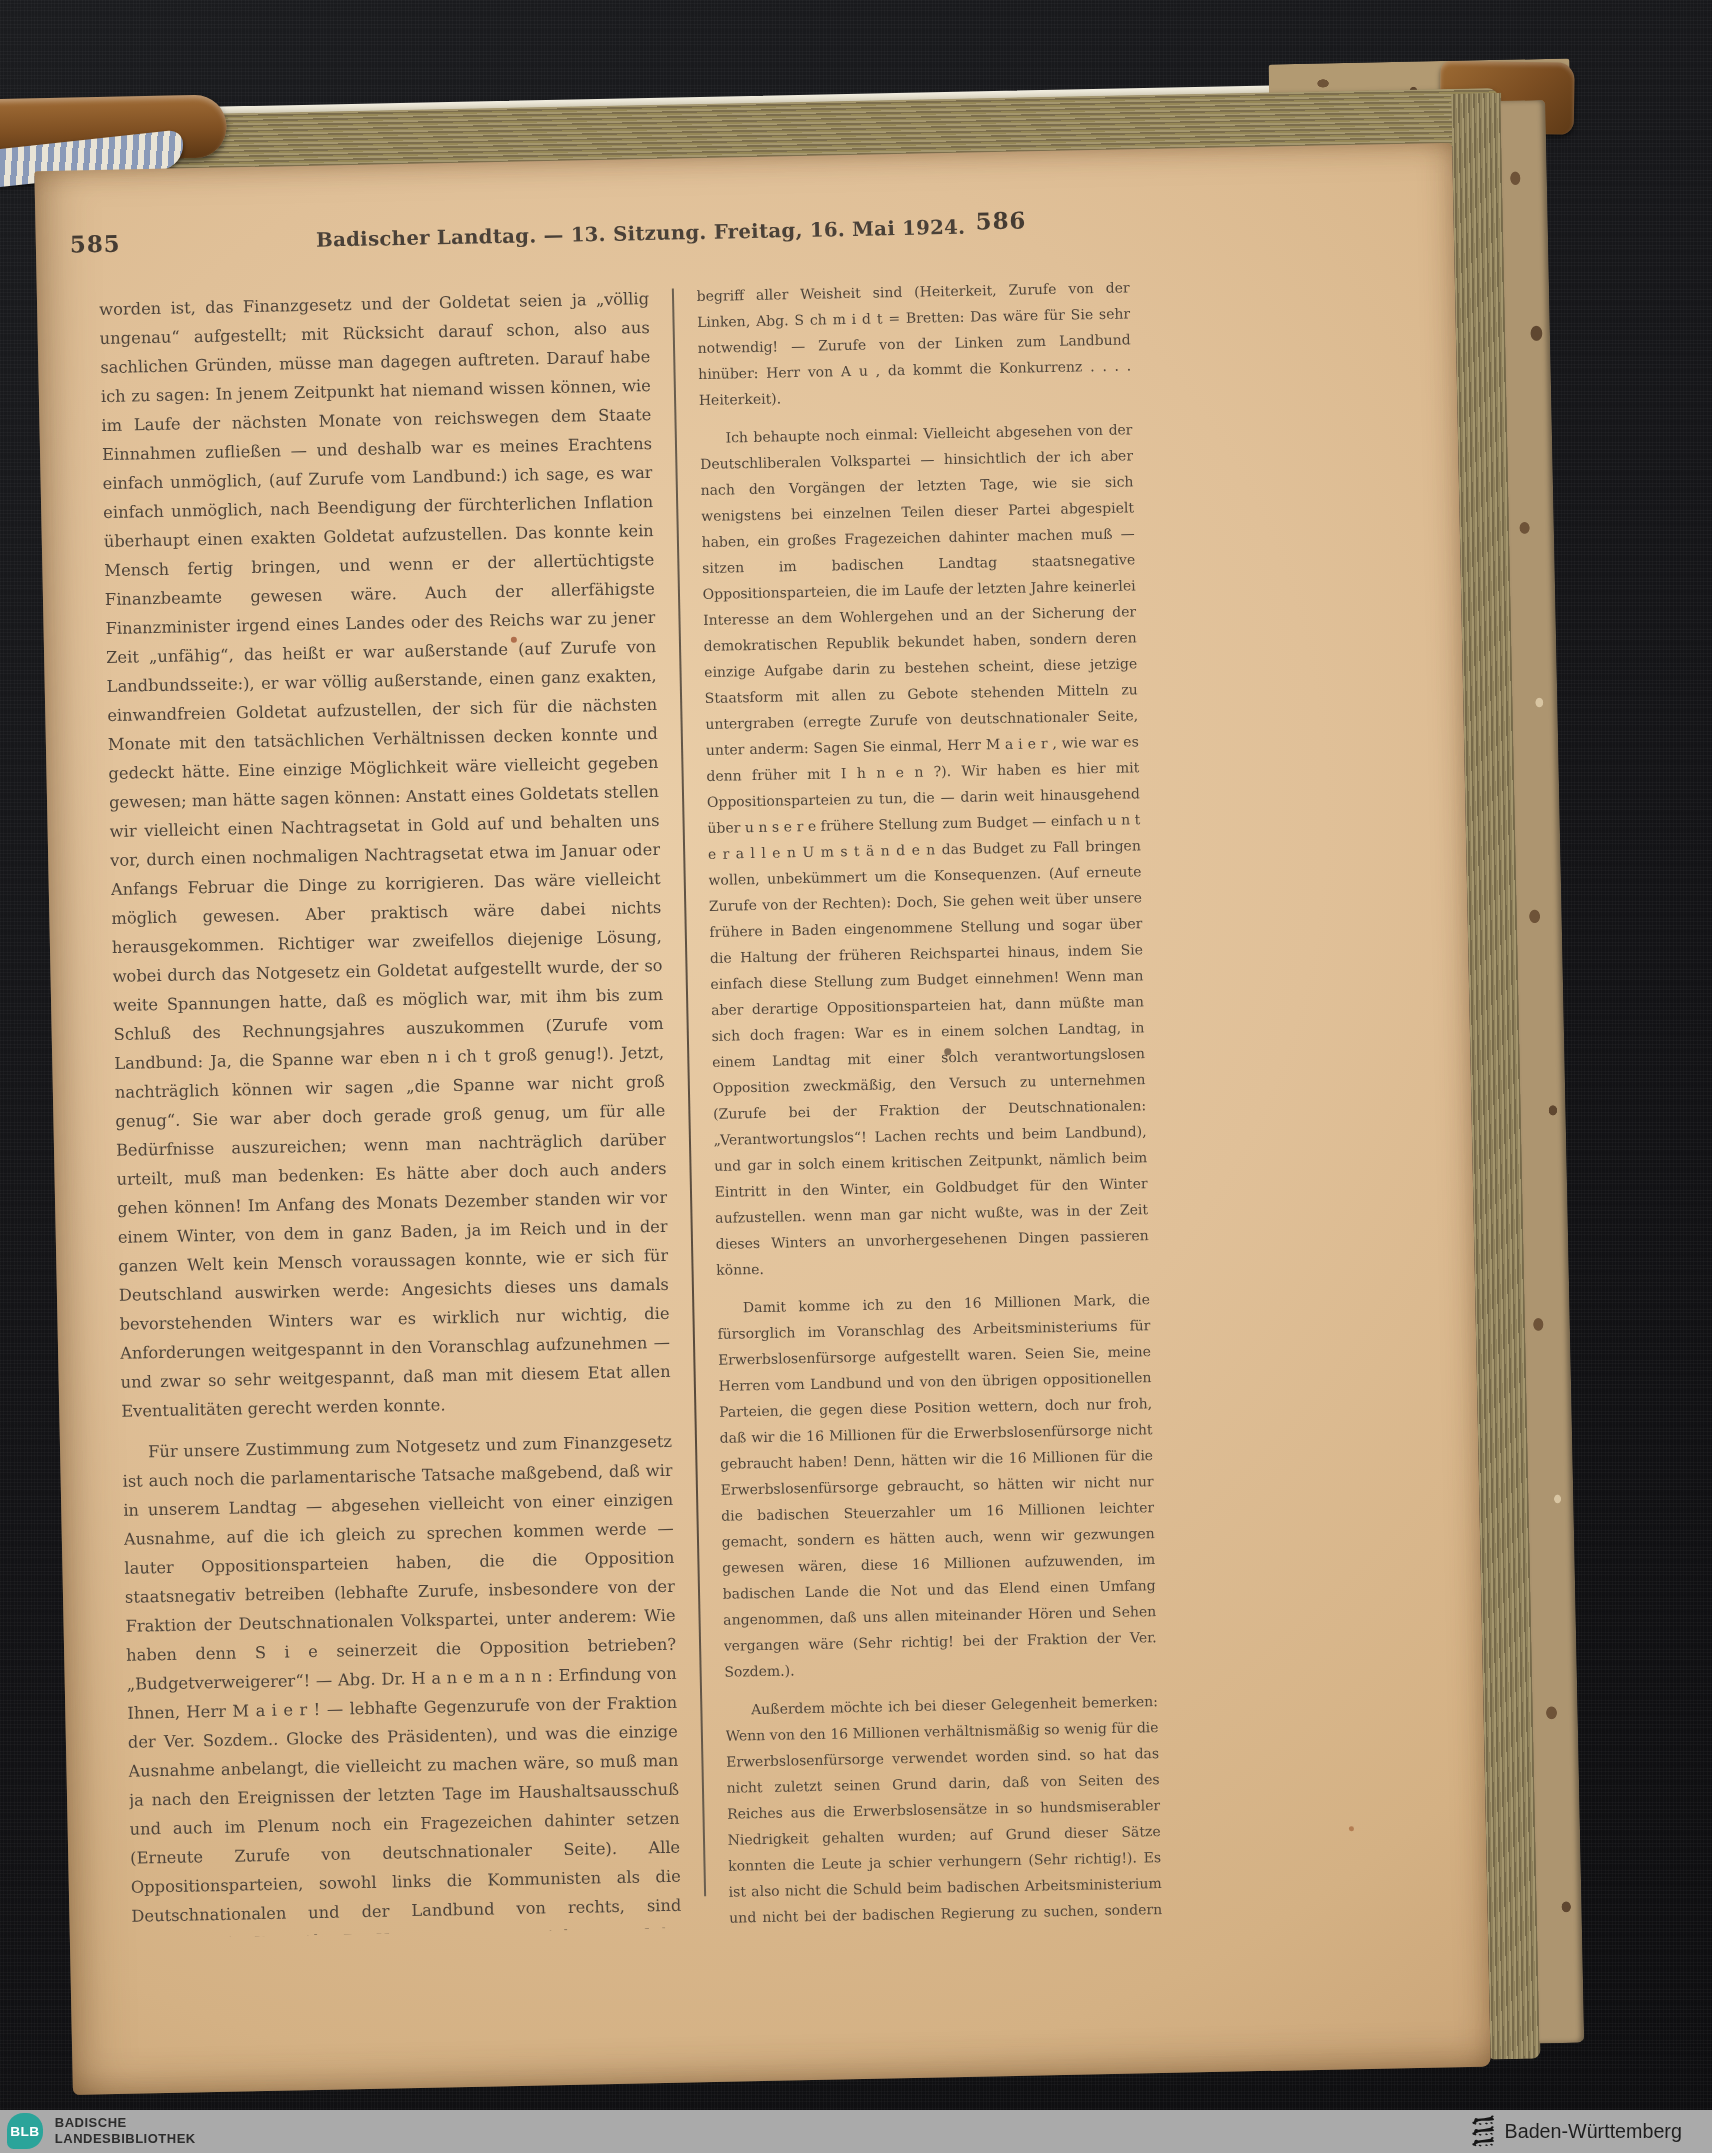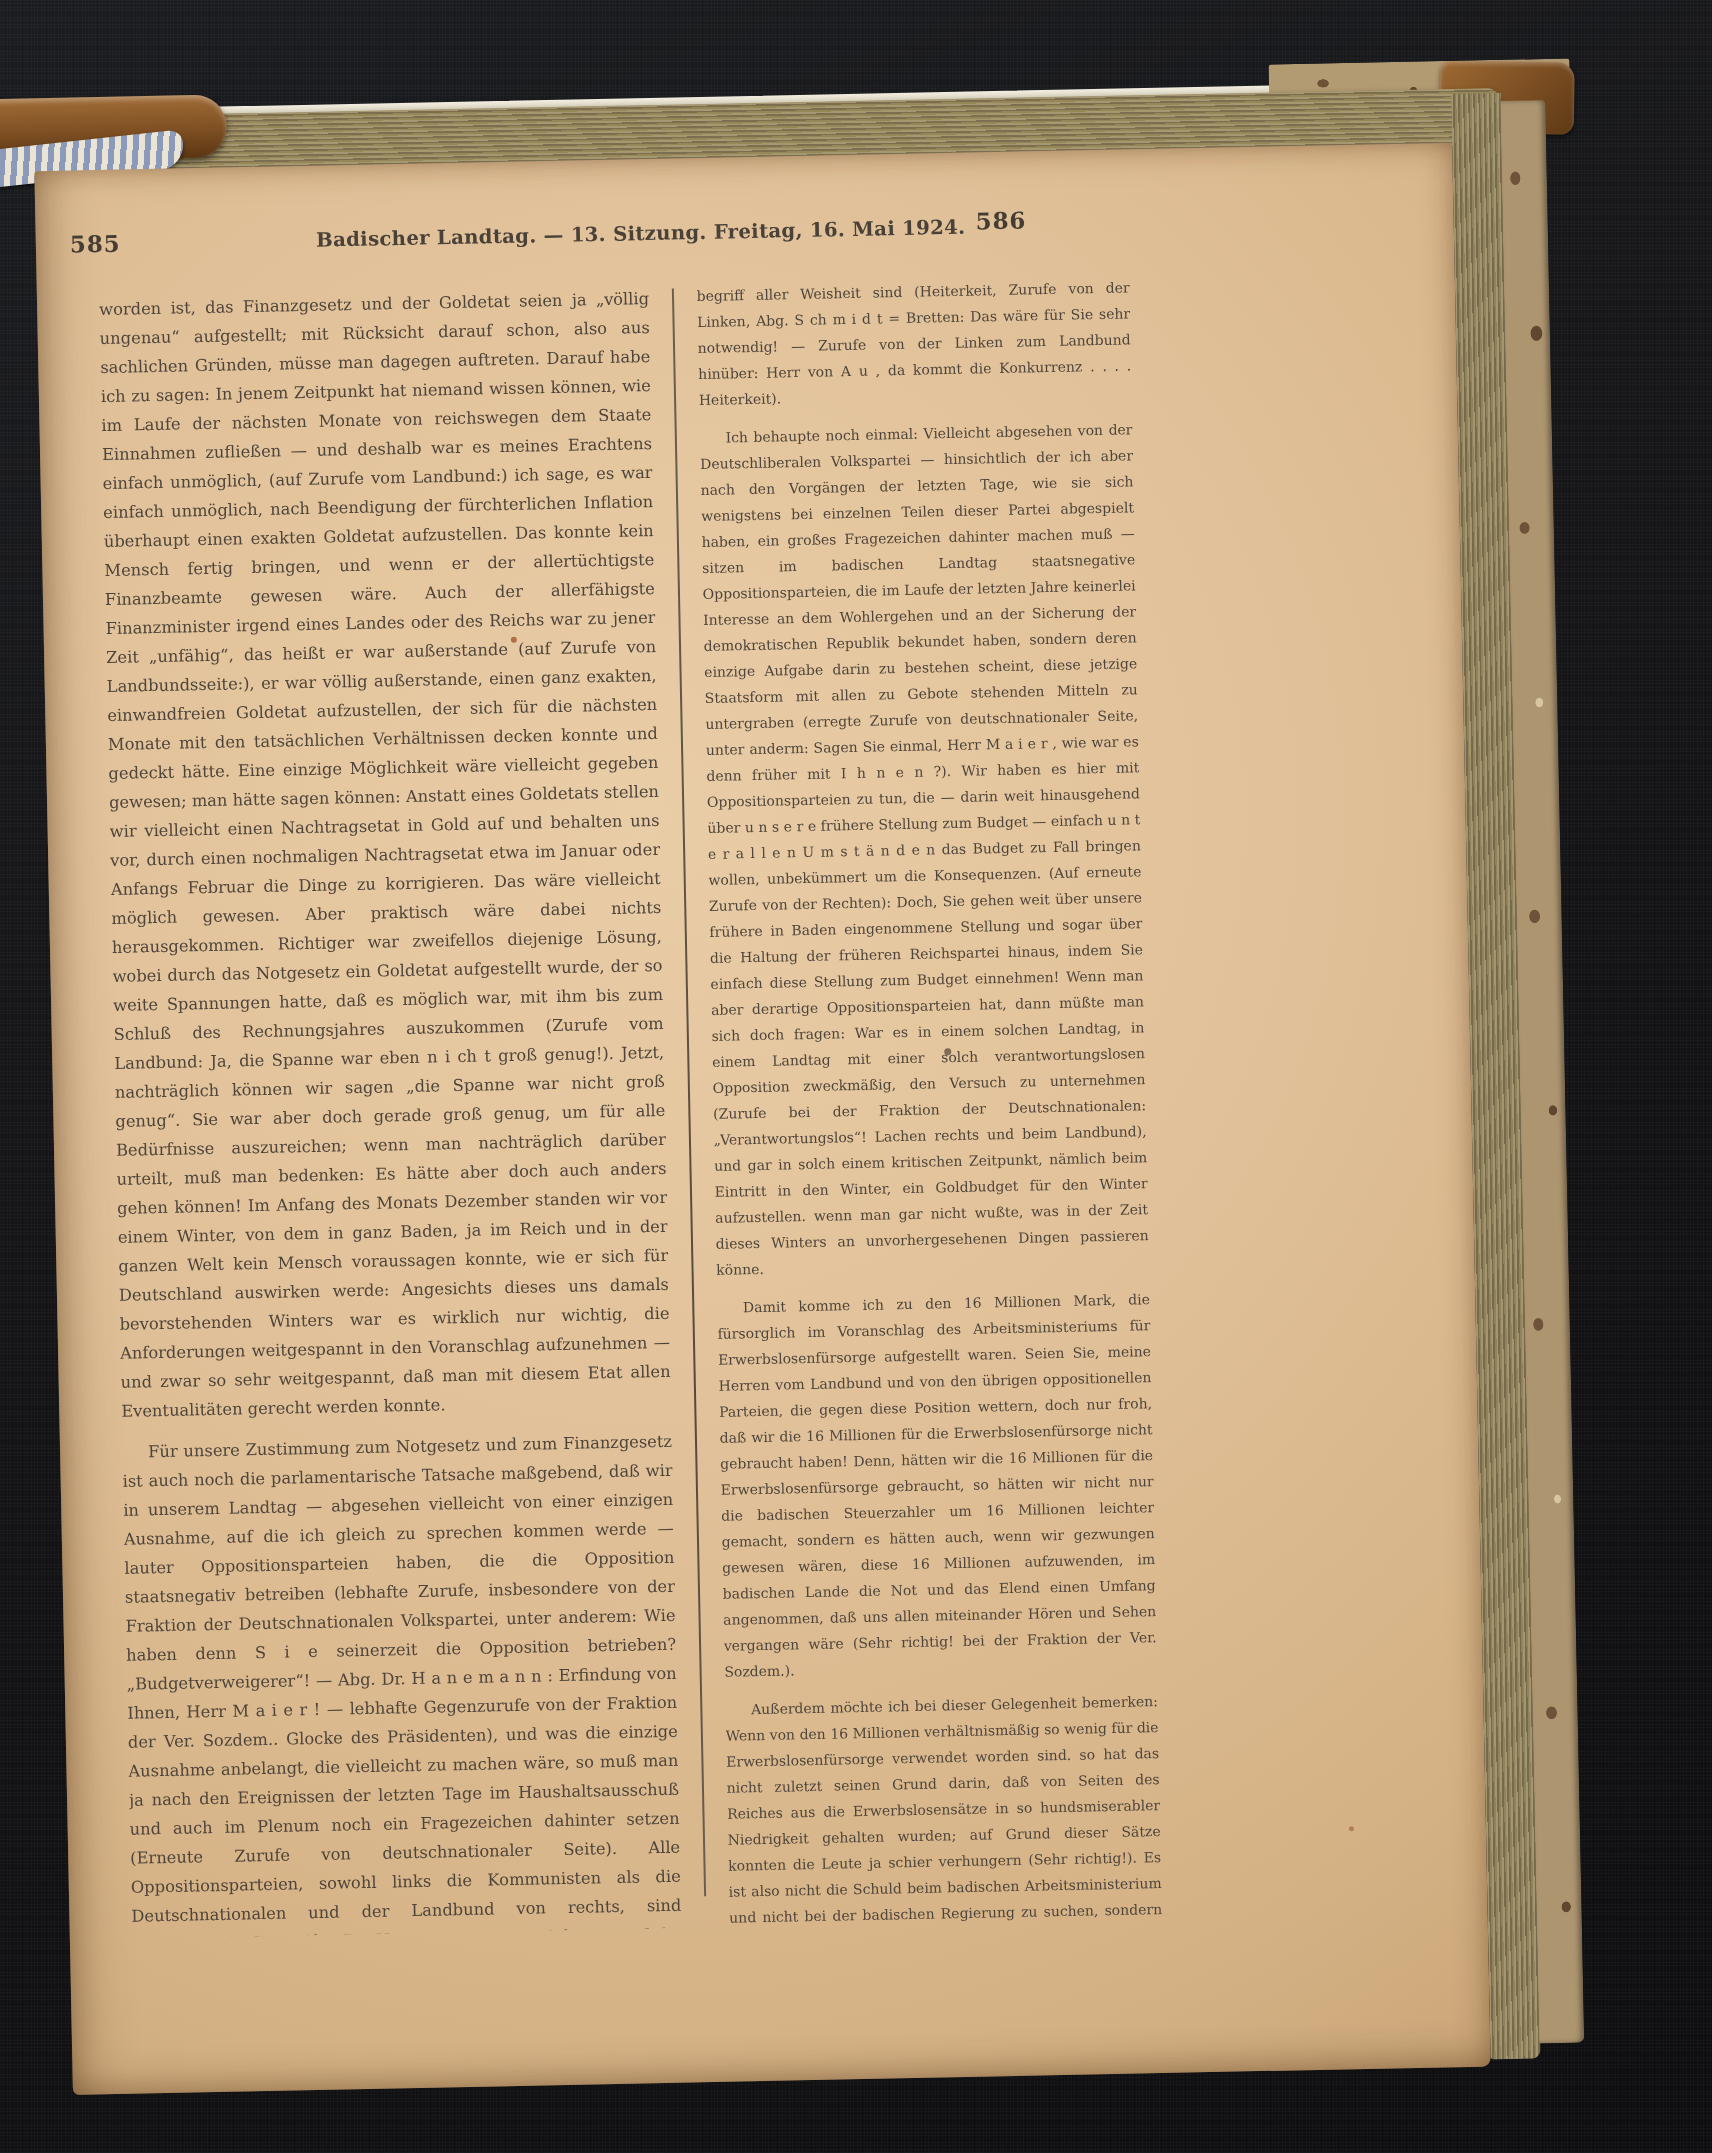--- a/index.html
+++ b/index.html
@@ -130,15 +130,34 @@
           <p>begriff aller Weisheit sind (Heiterkeit, Zurufe von der Linken, Abg. S ch m i d t = Bretten: Das wäre für Sie sehr notwendig! — Zurufe von der Linken zum Landbund hinüber: Herr von A u , da kommt die Konkurrenz . . . . Heiterkeit).</p>
           <p class="indent">Ich behaupte noch einmal: Vielleicht abgesehen von der Deutschliberalen Volkspartei — hinsichtlich der ich aber nach den Vorgängen der letzten Tage, wie sie sich wenigstens bei einzelnen Teilen dieser Partei abgespielt haben, ein großes Fragezeichen dahinter machen muß — sitzen im badischen Landtag staatsnegative Oppositionsparteien, die im Laufe der letzten Jahre keinerlei Interesse an dem Wohlergehen und an der Sicherung der demokratischen Republik bekundet haben, sondern deren einzige Aufgabe darin zu bestehen scheint, diese jetzige Staatsform mit allen zu Gebote stehenden Mitteln zu untergraben (erregte Zurufe von deutschnationaler Seite, unter anderm: Sagen Sie einmal, Herr M a i e r , wie war es denn früher mit I h n e n ?). Wir haben es hier mit Oppositionsparteien zu tun, die — darin weit hinausgehend über u n s e r e  frühere Stellung zum Budget — einfach u n t e r  a l l e n  U m s t ä n d e n das Budget zu Fall bringen wollen, unbekümmert um die Konsequenzen. (Auf erneute Zurufe von der Rechten): Doch, Sie gehen weit über unsere frühere in Baden eingenommene Stellung und sogar über die Haltung der früheren Reichspartei hinaus, indem Sie einfach diese Stellung zum Budget einnehmen! Wenn man aber derartige Oppositionsparteien hat, dann müßte man sich doch fragen: War es in einem solchen Landtag, in einem Landtag mit einer solch verantwortungslosen Opposition zweckmäßig, den Versuch zu unternehmen (Zurufe bei der Fraktion der Deutschnationalen: „Verantwortungslos“! Lachen rechts und beim Landbund), und gar in solch einem kritischen Zeitpunkt, nämlich beim Eintritt in den Winter, ein Goldbudget für den Winter aufzustellen. wenn man gar nicht wußte, was in der Zeit dieses Winters an unvorhergesehenen Dingen passieren könne.</p>
           <p class="indent">Damit komme ich zu den 16 Millionen Mark, die fürsorglich im Voranschlag des Arbeitsministeriums für Erwerbslosenfürsorge aufgestellt waren. Seien Sie, meine Herren vom Landbund und von den übrigen oppositionellen Parteien, die gegen diese Position wettern, doch nur froh, daß wir die 16 Millionen für die Erwerbslosenfürsorge nicht gebraucht haben! Denn, hätten wir die 16 Millionen für die Erwerbslosenfürsorge gebraucht, so hätten wir nicht nur die badischen Steuerzahler um 16 Millionen leichter gemacht, sondern es hätten auch, wenn wir gezwungen gewesen wären, diese 16 Millionen aufzuwenden, im badischen Lande die Not und das Elend einen Umfang angenommen, daß uns allen miteinander Hören und Sehen vergangen wäre (Sehr richtig! bei der Fraktion der Ver. Sozdem.).</p>
           <p class="indent">Außerdem möchte ich bei dieser Gelegenheit bemerken: Wenn von den 16 Millionen verhältnismäßig so wenig für die Erwerbslosenfürsorge verwendet worden sind. so hat das nicht zuletzt seinen Grund darin, daß von Seiten des Reiches aus die Erwerbslosensätze in so hundsmiserabler Niedrigkeit gehalten wurden; auf Grund dieser Sätze konnten die Leute ja schier verhungern (Sehr richtig!). Es ist also nicht die Schuld beim badischen Arbeitsministerium und nicht bei der badischen Regierung zu suchen, sondern die Schuld dafür, daß von den 16 Millionen verhältnismäßig so viele nicht für den vorgesehenen Zweck verwendet worden sind, liegt bei den niedrigen Reichssätzen.</p>
 
         </div>
       </div>
     </div>
   </div>
 
+  <div class="footer" style="background: rgb(170, 170, 170);">
+    <div class="blb">
+      <div class="blb-mark" id="blb-mark" style="background: rgb(43, 164, 154);">BLB</div>
+      <div class="blb-name">
+        <div>BADISCHE</div>
+        <div>LANDESBIBLIOTHEK</div>
+      </div>
+    </div>
+    <div class="bw">
+      <svg class="lions" width="27" height="34" viewBox="0 0 30 36" aria-hidden="true">
+        <g fill="#161616">
+          <path d="M25 1 q2 -1 2.5 1 l-1.5 1 1.5 1.5 q1 1 -.5 1.5 l-5 .5 -8 .2 q-4 .3 -6 1.8 l-1.5 2 -1.8 -.3 q-1.5 -.8 -.8 -2.2 l1.6 -.6 .6 -2.2 q.4 -1.6 2.2 -1.5 l2 .8 6.5 -.8 7.2 -1.2 z M6.5 8.5 l2 1.5 -1.5 1 -2 -1.5 z M12 9 l2.2 1.3 -1.4 1 -2.2 -1.2 z M19 8.6 l2.2 1.2 -1.3 1 -2.3 -1.1 z M24.6 8 l2.2 1.2 -1.3 1.1 -2.2 -1.2 z"></path>
+          <path d="M25 13 q2 -1 2.5 1 l-1.5 1 1.5 1.5 q1 1 -.5 1.5 l-5 .5 -8 .2 q-4 .3 -6 1.8 l-1.5 2 -1.8 -.3 q-1.5 -.8 -.8 -2.2 l1.6 -.6 .6 -2.2 q.4 -1.6 2.2 -1.5 l2 .8 6.5 -.8 7.2 -1.2 z M6.5 20.5 l2 1.5 -1.5 1 -2 -1.5 z M12 21 l2.2 1.3 -1.4 1 -2.2 -1.2 z M19 20.6 l2.2 1.2 -1.3 1 -2.3 -1.1 z M24.6 20 l2.2 1.2 -1.3 1.1 -2.2 -1.2 z"></path>
+          <path d="M25 25 q2 -1 2.5 1 l-1.5 1 1.5 1.5 q1 1 -.5 1.5 l-5 .5 -8 .2 q-4 .3 -6 1.8 l-1.5 2 -1.8 -.3 q-1.5 -.8 -.8 -2.2 l1.6 -.6 .6 -2.2 q.4 -1.6 2.2 -1.5 l2 .8 6.5 -.8 7.2 -1.2 z M6.5 32.5 l2 1.5 -1.5 1 -2 -1.5 z M12 33 l2.2 1.3 -1.4 1 -2.2 -1.2 z M19 32.6 l2.2 1.2 -1.3 1 -2.3 -1.1 z M24.6 32 l2.2 1.2 -1.3 1.1 -2.2 -1.2 z"></path>
+        </g>
+      </svg>
+      <div class="bw-label">Baden-Württemberg</div>
+    </div>
+  </div>
 
 </div>
 
 
 </body></html>

